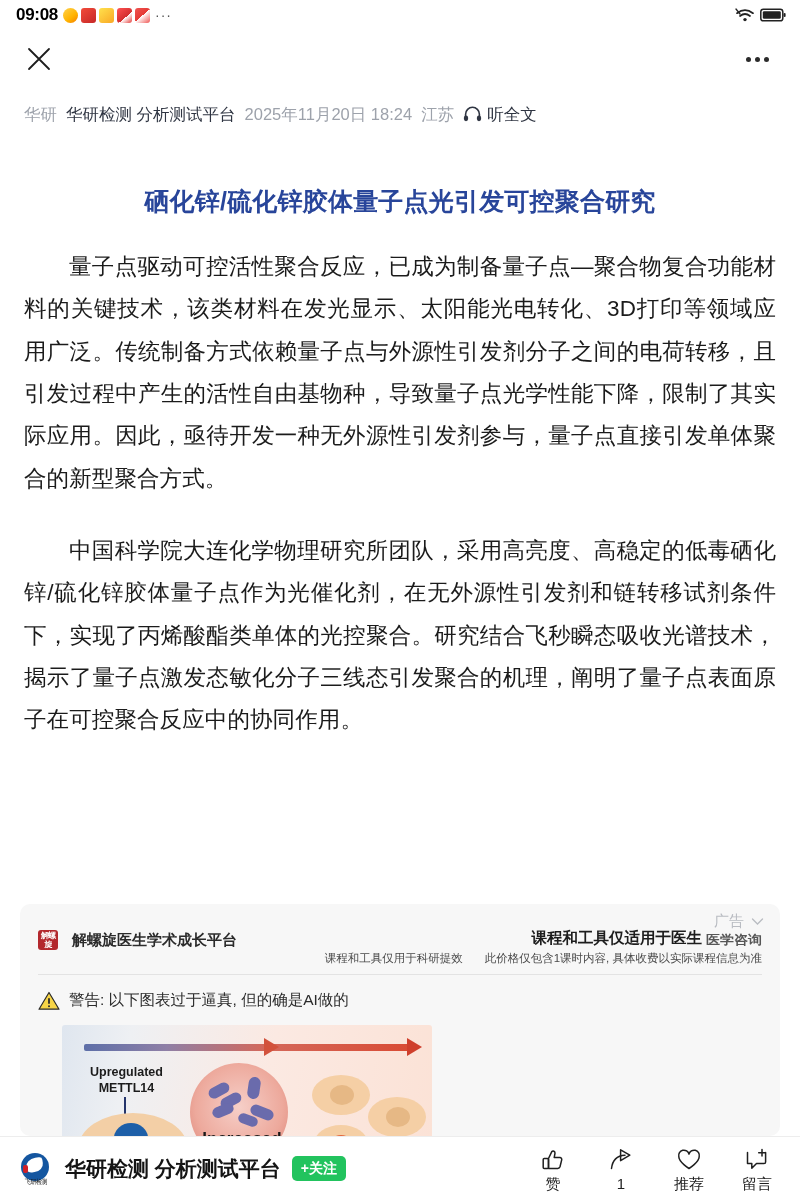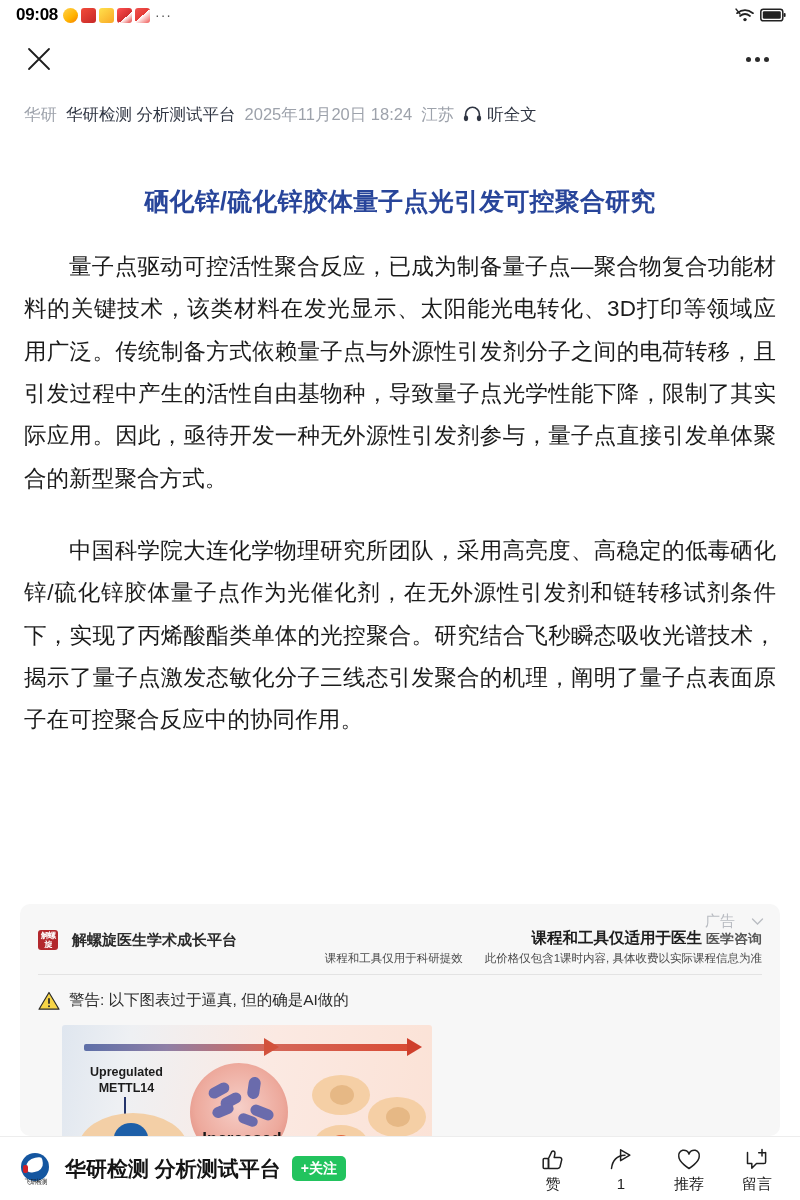--- a/index.html
+++ b/index.html
@@ -178,21 +178,21 @@
     height: 232px;
   }
   .ad-badge {
     position: absolute;
     top: 8px;
     right: 16px;
     font-size: 15px;
     color: #b9bcc2;
     display: flex;
     align-items: center;
-    gap: 16px;
+    gap: 7px;
     cursor: pointer;
   }
   .ad-top {
     display: flex;
     align-items: flex-start;
     justify-content: space-between;
     padding-bottom: 8px;
     border-bottom: 1px solid #e3e3e3;
     position: relative;
     min-height: 40px;
@@ -224,21 +224,21 @@
     font-weight: bold;
   }
   .ad-top-right {
     text-align: right;
     margin-top: 10px;
     position: relative;
     max-width: 430px;
   }
   .ad-hl-row {
     display: flex;
-    align-items: center;
+    align-items: flex-end;
     justify-content: flex-end;
     gap: 4px;
   }
   .ad-headline {
     font-size: 15.5px;
     font-weight: bold;
     color: #1d1d1d;
     white-space: nowrap;
   }
   .ad-headline-ghost {

